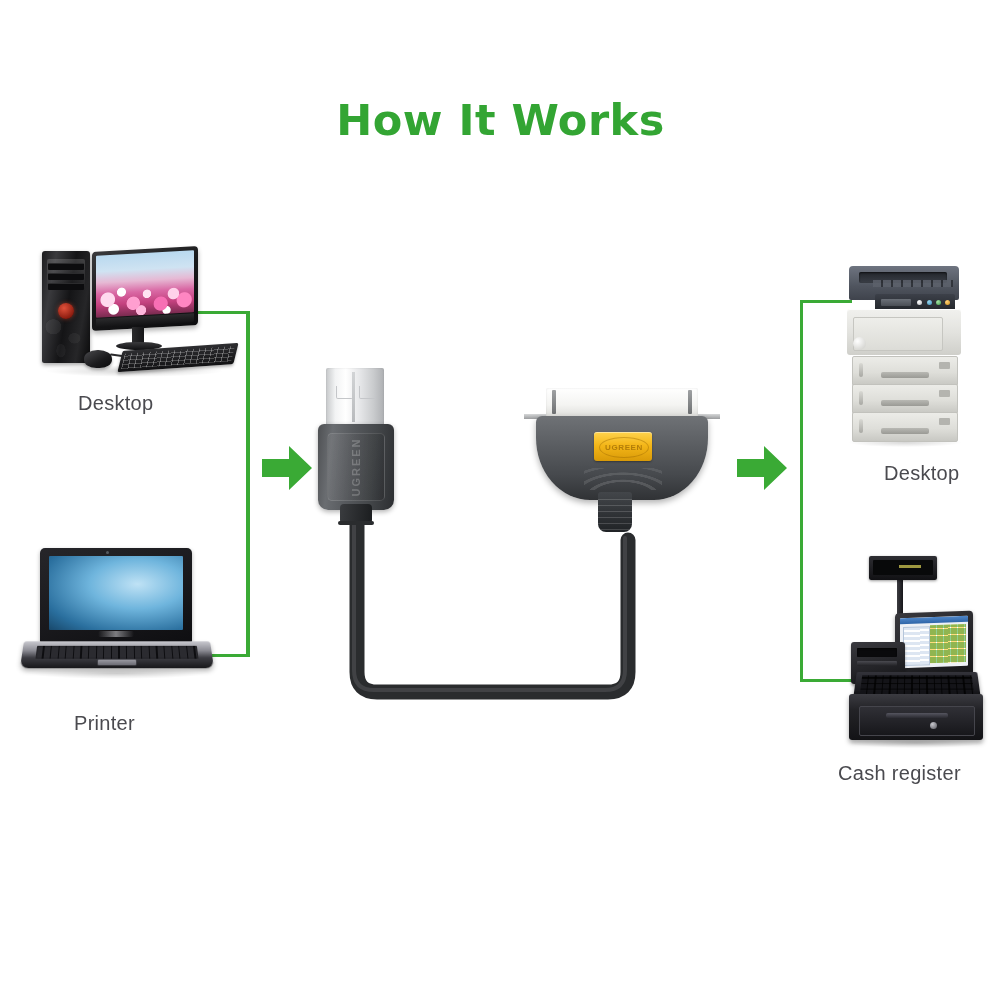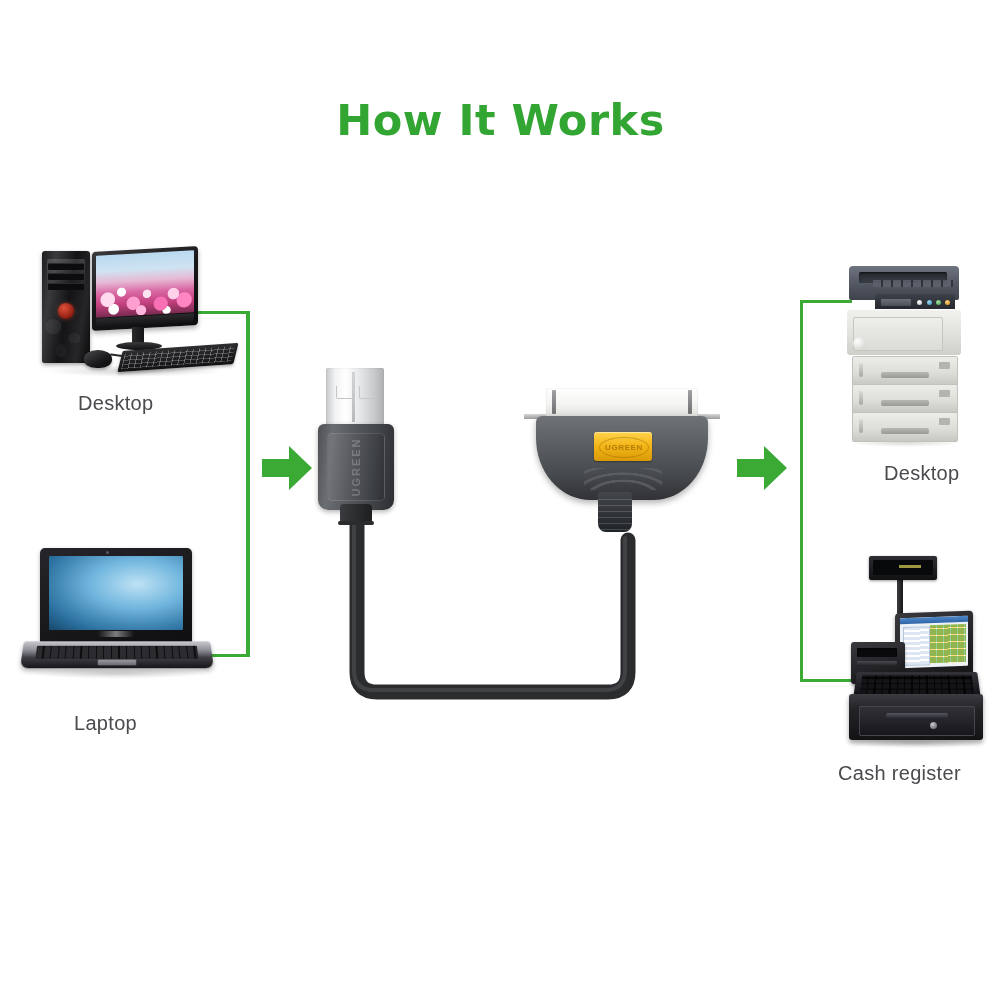--- a/index.html
+++ b/index.html
@@ -529,21 +529,21 @@
       <div class="lt-screen">
         <div class="lt-swirl"></div>
       </div>
       <div class="lt-brand"></div>
     </div>
     <div class="lt-base">
       <div class="lt-keys"></div>
       <div class="lt-trackpad"></div>
     </div>
   </div>
-  <div id="cap-laptop" class="caption">Laptop</div>
+  <div id="cap-laptop" class="caption">Printer</div>
 
   <div id="printer" class="device">
     <div class="pr-shadow"></div>
     <div class="pr-top">
       <div class="pr-tray-slot">
         <div class="pr-tray-fins"></div>
       </div>
     </div>
     <div class="pr-panel">
       <div class="pr-lcd"></div>

